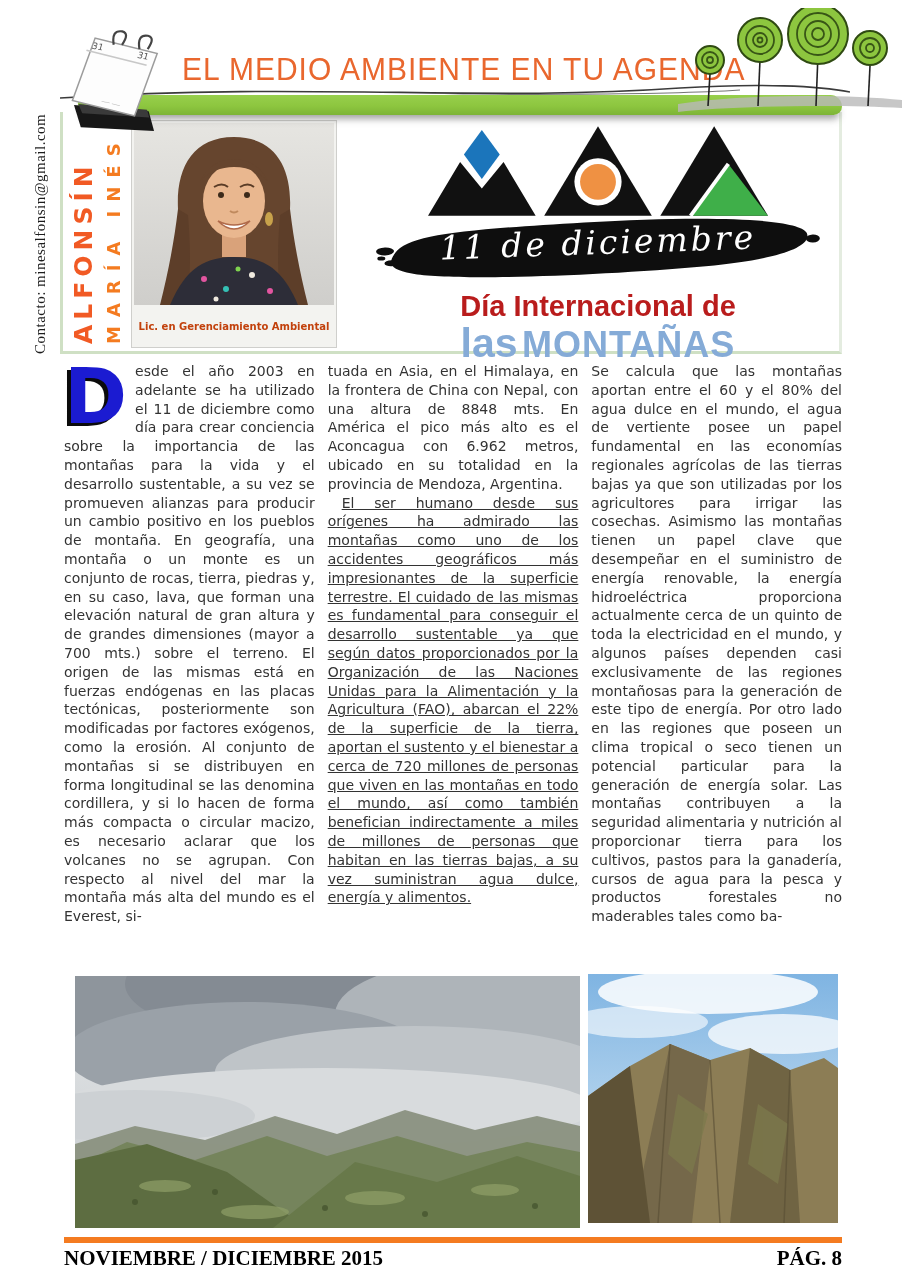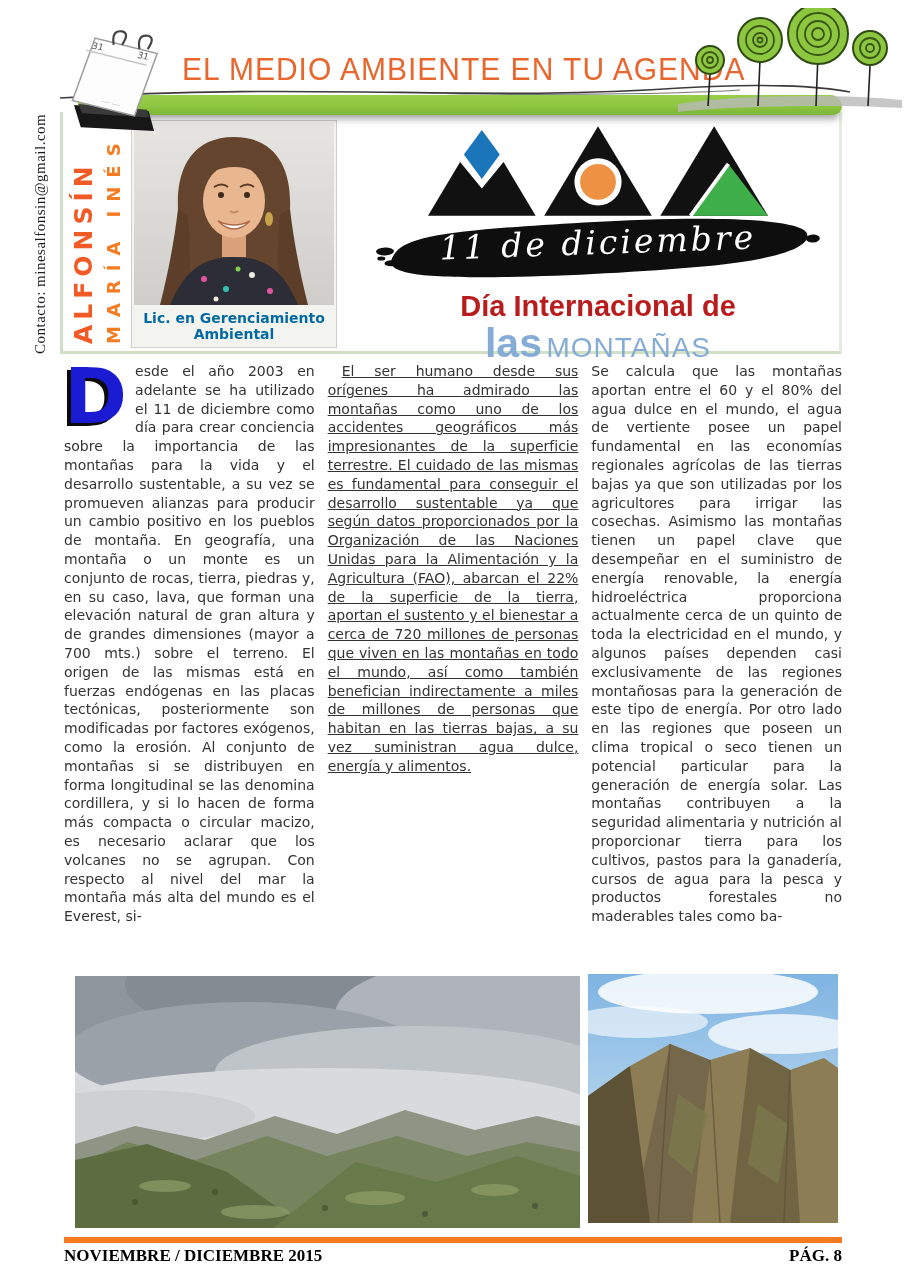--- a/index.html
+++ b/index.html
@@ -43,40 +43,40 @@
            font-family:"DejaVu Sans", sans-serif; white-space:nowrap; }
   .lastname  { left:6px;  top:8px; height:224px; font-size:25px; font-weight:bold; color:#f15a24; letter-spacing:5px; }
   .firstname { left:40px; top:8px; height:224px; font-size:18px; font-weight:bold; color:#f47b20; letter-spacing:9px; }
 
   .photo-box {
     position:absolute; left:68px; top:8px; width:206px; height:228px;
     background:#f3f3f0; border:1px solid #cfcfcc; text-align:center;
   }
   .photo-box svg { display:block; margin:2px auto 0; }
   .credential {
-    font-size:14px; font-weight:bold; color:#0369a1; line-height:1.15;
-    padding:5px 6px 0; font-family:"DejaVu Sans", sans-serif;
+    font-size:10px; font-weight:bold; color:#c2410c; line-height:1.15;
+    padding:16px 6px 0; font-family:"DejaVu Sans", sans-serif;
   }
 
   .logo { position:absolute; left:296px; top:6px; width:478px; height:232px; text-align:center; }
   .logo-mountains { display:block; margin:8px auto 0; }
   .brush-wrap { position:relative; width:446px; height:60px; margin:0 auto; transform:rotate(-2deg); }
   .brush-wrap svg { position:absolute; left:0; top:0; }
   .brush-text {
     position:absolute; left:0; right:0; top:7px;
     font-family:"DejaVu Serif", serif; font-style:italic;
     font-size:33px; color:#fff; letter-spacing:3px; white-space:nowrap;
   }
   .logo-line1 {
     margin-top:14px; font-family:"Liberation Sans", sans-serif;
     font-size:29px; font-weight:bold; color:#b91c1c; letter-spacing:0;
   }
   .logo-line2 { font-family:"Liberation Sans", sans-serif; color:#85abd7; line-height:.95; margin-top:1px; }
   .logo-line2 .las { font-size:41px; font-weight:bold; }
-  .logo-line2 .mont { font-size:28px; font-weight:normal; letter-spacing:1px; }
+  .logo-line2 .mont { font-size:36px; font-weight:bold; letter-spacing:1px; }
 
   
   .article {
     position:absolute; left:64px; top:362px; width:778px; height:606px;
     display:flex; gap:13px; overflow:hidden;
   }
   .col {
     flex:1; text-align:justify; font-size:14px; line-height:18.8px; color:#333;
     font-family:"DejaVu Sans", sans-serif; hyphens:auto; -webkit-hyphens:auto;
   }
@@ -91,21 +91,21 @@
   
   .photo-left  { position:absolute; left:75px;  top:976px; width:505px; height:252px; }
   .photo-right { position:absolute; left:588px; top:974px; width:250px; height:249px; }
   .photo-left svg, .photo-right svg { display:block; }
 
   
   .footer-rule { position:absolute; left:64px; top:1237px; width:778px; height:6px; background:#f47b20; }
   .footer-text {
     position:absolute; left:64px; top:1246px; width:778px;
     display:flex; justify-content:space-between;
-    font-family:"Liberation Serif", serif; font-weight:bold; font-size:17px; color:#000;
+    font-family:"Liberation Serif", serif; font-weight:bold; font-size:21px; color:#000;
   }
 </style>
 </head>
 <body>
 
 <header class="masthead">
   <div class="cal-icon">
     <svg viewBox="0 0 104 112" width="104" height="112">
       <g transform="rotate(14 52 56)">
         <polygon points="10,86 84,74 94,92 22,106" fill="#171717"></polygon>
@@ -233,20 +233,21 @@
     <div class="logo-line1">Día Internacional de</div>
     <div class="logo-line2"><span class="las">las</span> <span class="mont">MONTAÑAS</span></div>
   </div>
 </section>
 
 <main class="article">
   <div class="col">
     <span class="dropcap">D</span><span>esde el año 2003 en adelante se ha utilizado el 11 de diciembre como día para crear conciencia sobre la importancia de las montañas para la vida y el desarrollo sustentable, a su vez se promueven alianzas para producir un cambio positivo en los pueblos de montaña. En geografía, una montaña o un monte es un conjunto de rocas, tierra, piedras y, en su caso, lava, que forman una elevación natural de gran altura y de grandes dimensiones (mayor a 700 mts.) sobre el terreno. El origen de las mismas está en fuerzas endógenas en las placas tectónicas, posteriormente son modificadas por factores exógenos, como la erosión. Al conjunto de montañas si se distribuyen en forma longitudinal se las denomina cordillera, y si lo hacen de forma más compacta o circular macizo, es necesario aclarar que los volcanes no se agrupan. Con respecto al nivel del mar la montaña más alta del mundo es el Everest, si-</span>
   </div>
   <div class="col">
+    <p>tuada en Asia, en el Himalaya, en la frontera de China con Nepal, con una altura de 8848 mts. En América el pico más alto es el Aconcagua con 6.962 metros, ubicado en su totalidad en la provincia de Mendoza, Argentina.</p>
     <p class="indent">El ser humano desde sus orígenes ha admirado las montañas como uno de los accidentes geográficos más impresionantes de la superficie terrestre. El cuidado de las mismas es fundamental para conseguir el desarrollo sustentable ya que según datos proporcionados por la Organización de las Naciones Unidas para la Alimentación y la Agricultura (FAO), abarcan el 22% de la superficie de la tierra, aportan el sustento y el bienestar a cerca de 720 millones de personas que viven en las montañas en todo el mundo, así como también benefician indirectamente a miles de millones de personas que habitan en las tierras bajas, a su vez suministran agua dulce, energía y alimentos.</p>
   </div>
   <div class="col">
     <p>Se calcula que las montañas aportan entre el 60 y el 80% del agua dulce en el mundo, el agua de vertiente posee un papel fundamental en las economías regionales agrícolas de las tierras bajas ya que son utilizadas por los agricultores para irrigar las cosechas. Asimismo las montañas tienen un papel clave que desempeñar en el suministro de energía renovable, la energía hidroeléctrica proporciona actualmente cerca de un quinto de toda la electricidad en el mundo, y algunos países dependen casi exclusivamente de las regiones montañosas para la generación de este tipo de energía. Por otro lado en las regiones que poseen un clima tropical o seco tienen un potencial particular para la generación de energía solar. Las montañas contribuyen a la seguridad alimentaria y nutrición al proporcionar tierra para los cultivos, pastos para la ganadería, cursos de agua para la pesca y productos forestales no maderables tales como ba-</p>
   </div>
 </main>
 
 <div class="photo-left">
   <svg viewBox="0 0 505 252" width="505" height="252">
     <defs>

